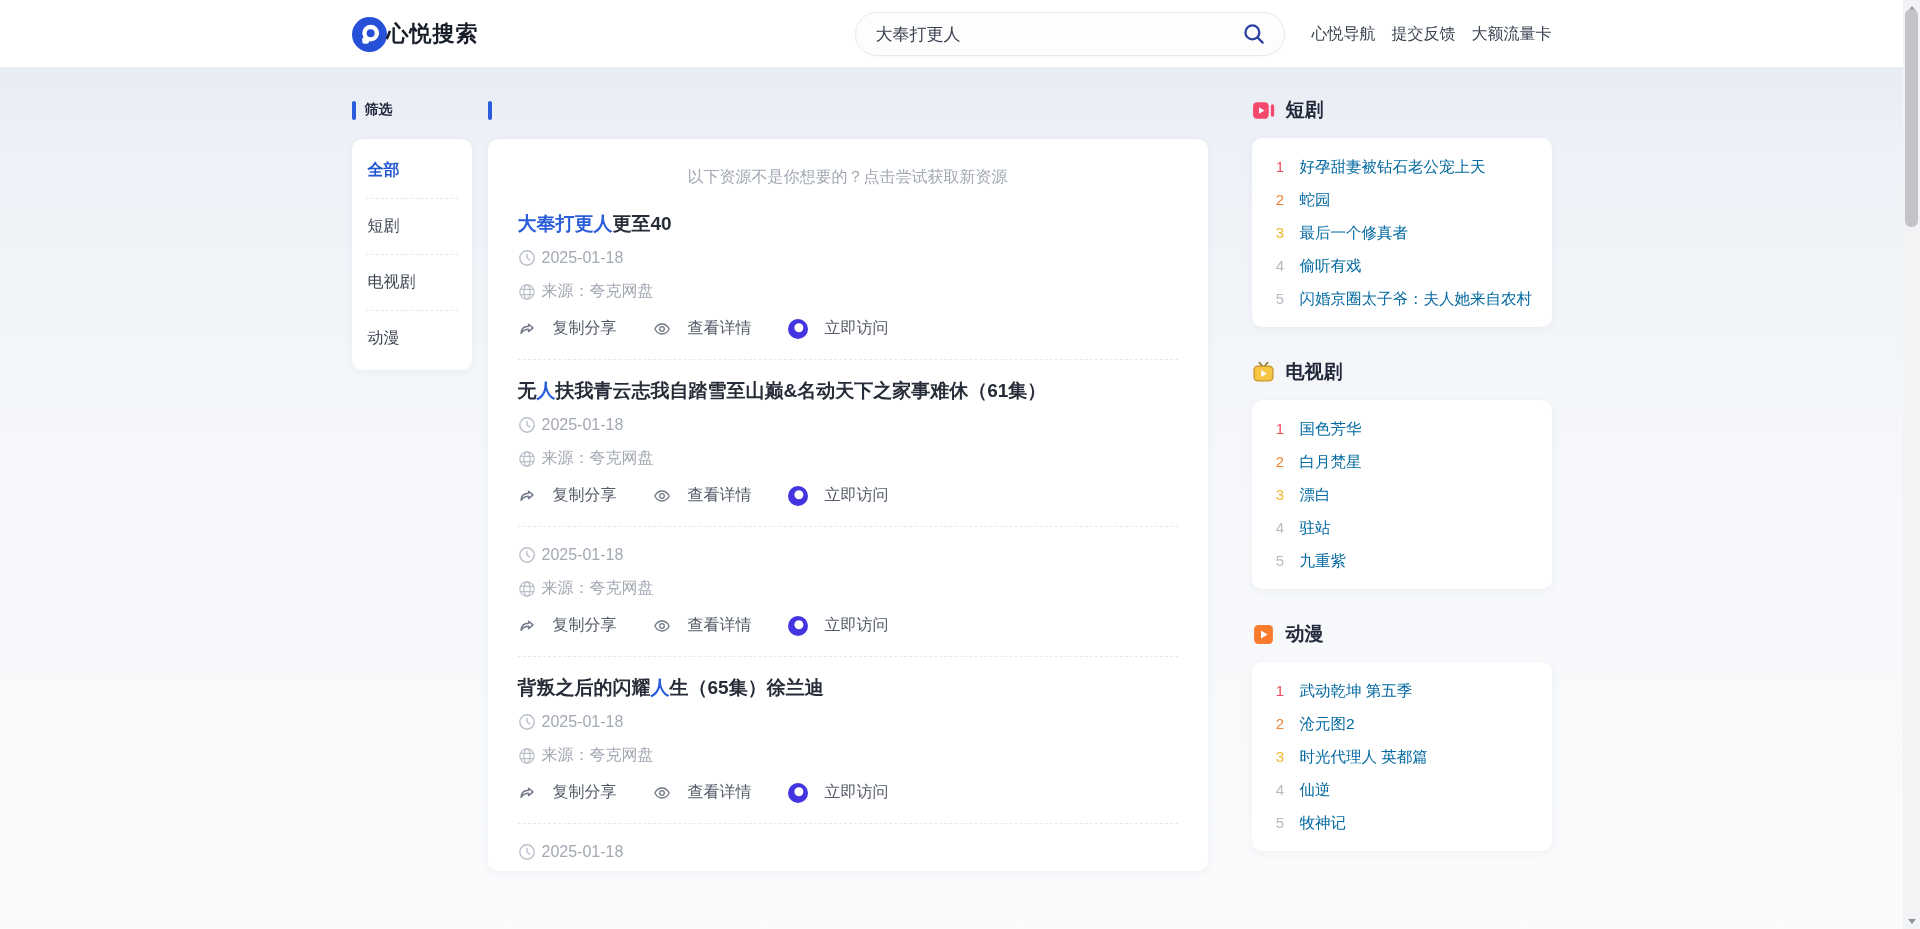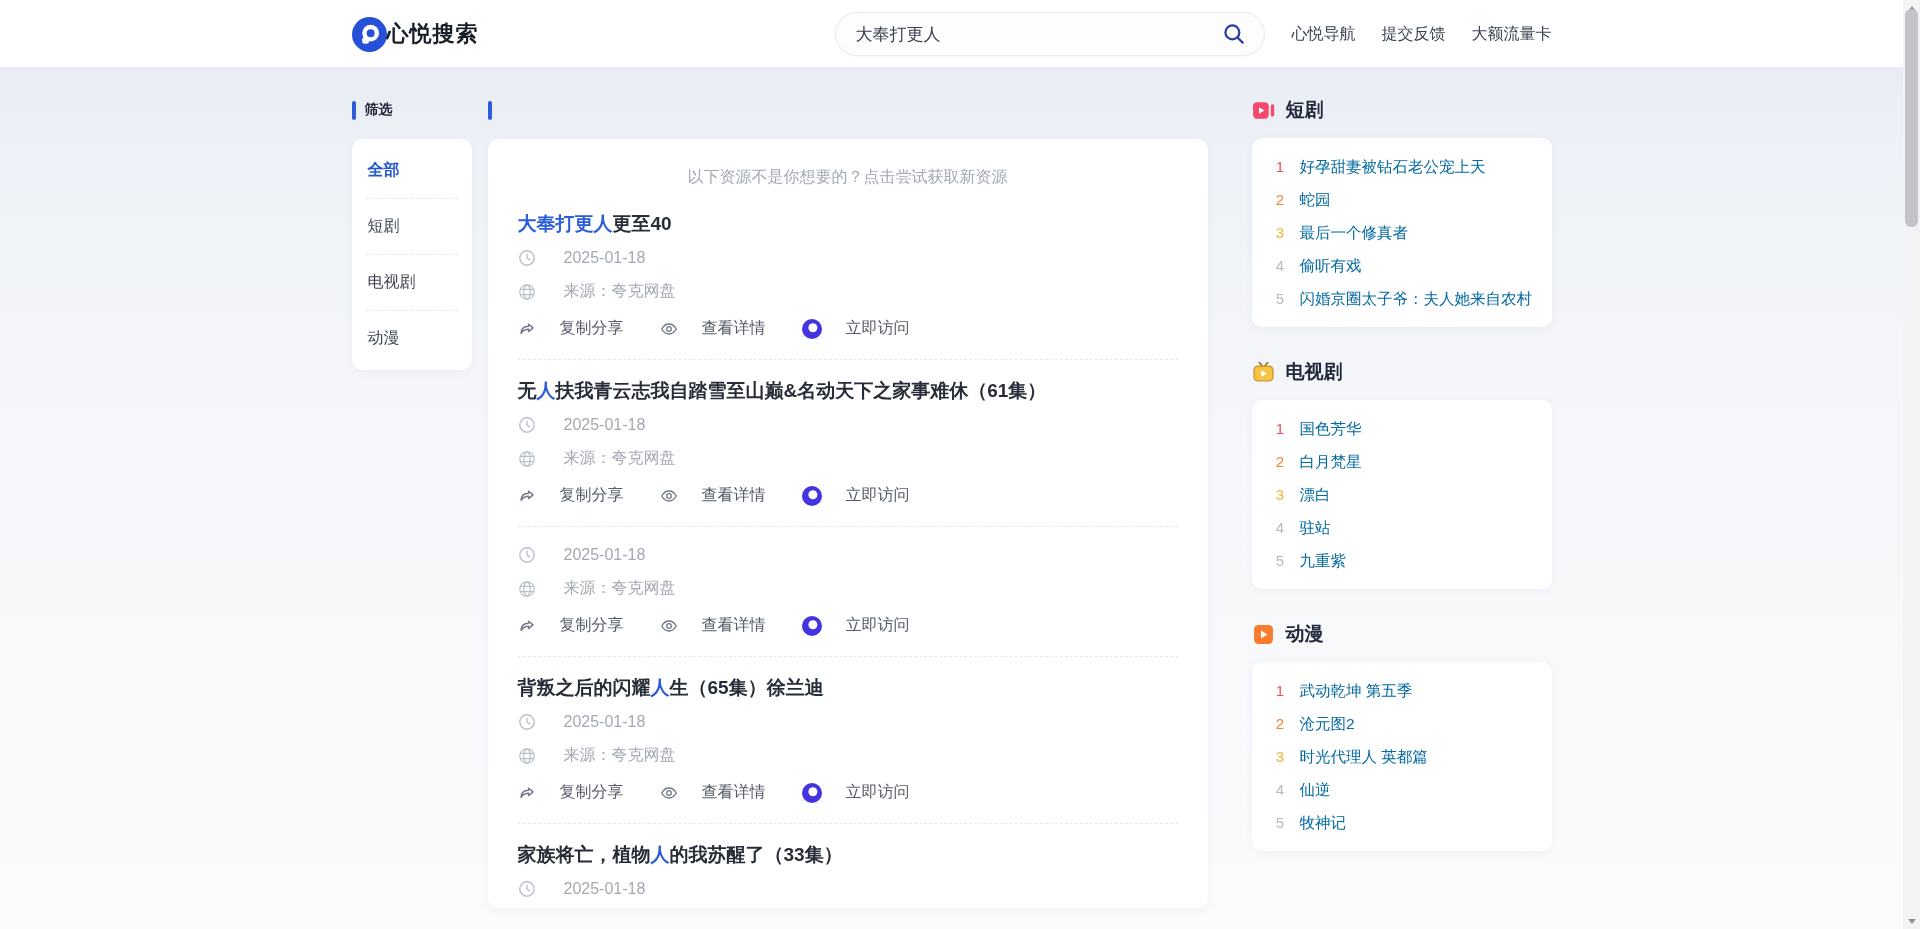--- a/index.html
+++ b/index.html
@@ -13,21 +13,21 @@
   .header { height: 68px; background: #fff; border-bottom: 1px solid #e9ecf2; }
   .header-inner { width: 1200px; height: 68px; margin: 0 auto; display: flex; align-items: center; }
   .logo { display: flex; align-items: center; cursor: pointer; }
   .logo-name { font-size: 22px; font-weight: bold; color: #171e2a; letter-spacing: 1px; }
   .search-box { margin-left: auto; width: 430px; height: 44px; border: 1px solid #e7eaef; border-radius: 22px;
                 background: #fdfdfe; display: flex; align-items: center; padding: 0 16px 0 20px;
                 box-shadow: 0 1px 3px rgba(20,40,80,.03); }
   .search-box input { flex: 1; border: none; outline: none; background: transparent; font-size: 17px; color: #3a4250;
                       font-family: "Liberation Sans", sans-serif; }
   .search-btn { width: 28px; height: 28px; display: flex; align-items: center; justify-content: center; cursor: pointer; }
-  .nav { margin-left: 27px; display: flex; gap: 26px; font-size: 16px; color: #3c4452; }
+  .nav { margin-left: 27px; display: flex; gap: 16px; font-size: 16px; color: #3c4452; }
   .nav span { cursor: pointer; white-space: nowrap; }
 
   
   .content { width: 1200px; margin: 0 auto; padding-top: 30px; display: flex; }
   .col-left  { width: 120px; margin-right: 16px; flex-shrink: 0; }
   .col-main  { width: 720px; margin-right: 44px; flex-shrink: 0; }
   .col-right { width: 300px; flex-shrink: 0; }
 
   .section-head { display: flex; align-items: center; height: 24px; margin-bottom: 17px; }
   .blue-bar { width: 4px; height: 19px; background: #2b5cd9; border-radius: 2px; margin-right: 9px; }
@@ -39,23 +39,23 @@
   
   .filter-card { padding: 4px 14px; }
   .filter-item { padding: 17px 2px; font-size: 16px; color: #3d4452; border-bottom: 1px dashed #e4e7ee; cursor: pointer; }
   .filter-item:last-child { border-bottom: none; }
   .filter-item.active { color: #2458d0; font-weight: bold; }
 
   
   .main-card { padding: 26px 30px 10px; }
   .notice { text-align: center; color: #a2a8b3; font-size: 16px; margin: 2px 0 24px; cursor: pointer; }
   .r-title { font-size: 19px; font-weight: bold; color: #272d38; line-height: 23px; cursor: pointer; }
-  .r-meta { display: flex; align-items: center; gap: 28px; color: #a3a9b3; font-size: 16px; margin-top: 14px; }
+  .r-meta { display: flex; align-items: center; gap: 6px; color: #a3a9b3; font-size: 16px; margin-top: 14px; }
   .r-actions { display: flex; align-items: center; margin-top: 16px; font-size: 16px; color: #555c68; }
-  .action { display: flex; align-items: center; gap: 24px; margin-right: 36px; cursor: pointer; }
+  .action { display: flex; align-items: center; gap: 17px; margin-right: 36px; cursor: pointer; }
   .r-divider { border-top: 1px dashed #e6e8ef; margin: 20px 0 19px; }
   .icon { display: inline-flex; align-items: center; }
 
   
   .rank-section { margin-bottom: 33px; }
   .rank-head { display: flex; align-items: center; gap: 11px; height: 24px; margin-bottom: 16px; }
   .rank-title { font-size: 19px; font-weight: bold; color: #20283a; }
   .rank-card { padding: 12px 22px; }
   .rank-item { display: flex; align-items: baseline; gap: 13px; padding: 8px 0; font-size: 15.5px; cursor: pointer; }
   .rank-no { width: 13px; flex-shrink: 0; text-align: center; font-size: 15px; }
@@ -332,21 +332,20 @@
             <circle cx="10.9" cy="8.7" r="4.5" fill="#fff"></circle>
           </svg>
         </span>
         <span>立即访问</span>
       </span>
     </div>
   </div>
 
   <div>
     <div class="r-divider"></div>
-    <div class="r-title"><span>家族将亡，植物</span><span class="hl">人</span><span>的我苏醒了（33集）</span></div>
     <div class="r-meta">
       <span class="icon">
         <svg width="18" height="18" viewBox="0 0 18 18" fill="none" stroke="#b9bfc9" stroke-width="1.4">
           <circle cx="9" cy="9" r="7.2"></circle>
           <path d="M9 5.2V9l2.6 1.8" stroke-linecap="round"></path>
         </svg>
       </span>
       <span>2025-01-18</span>
     </div>
 

